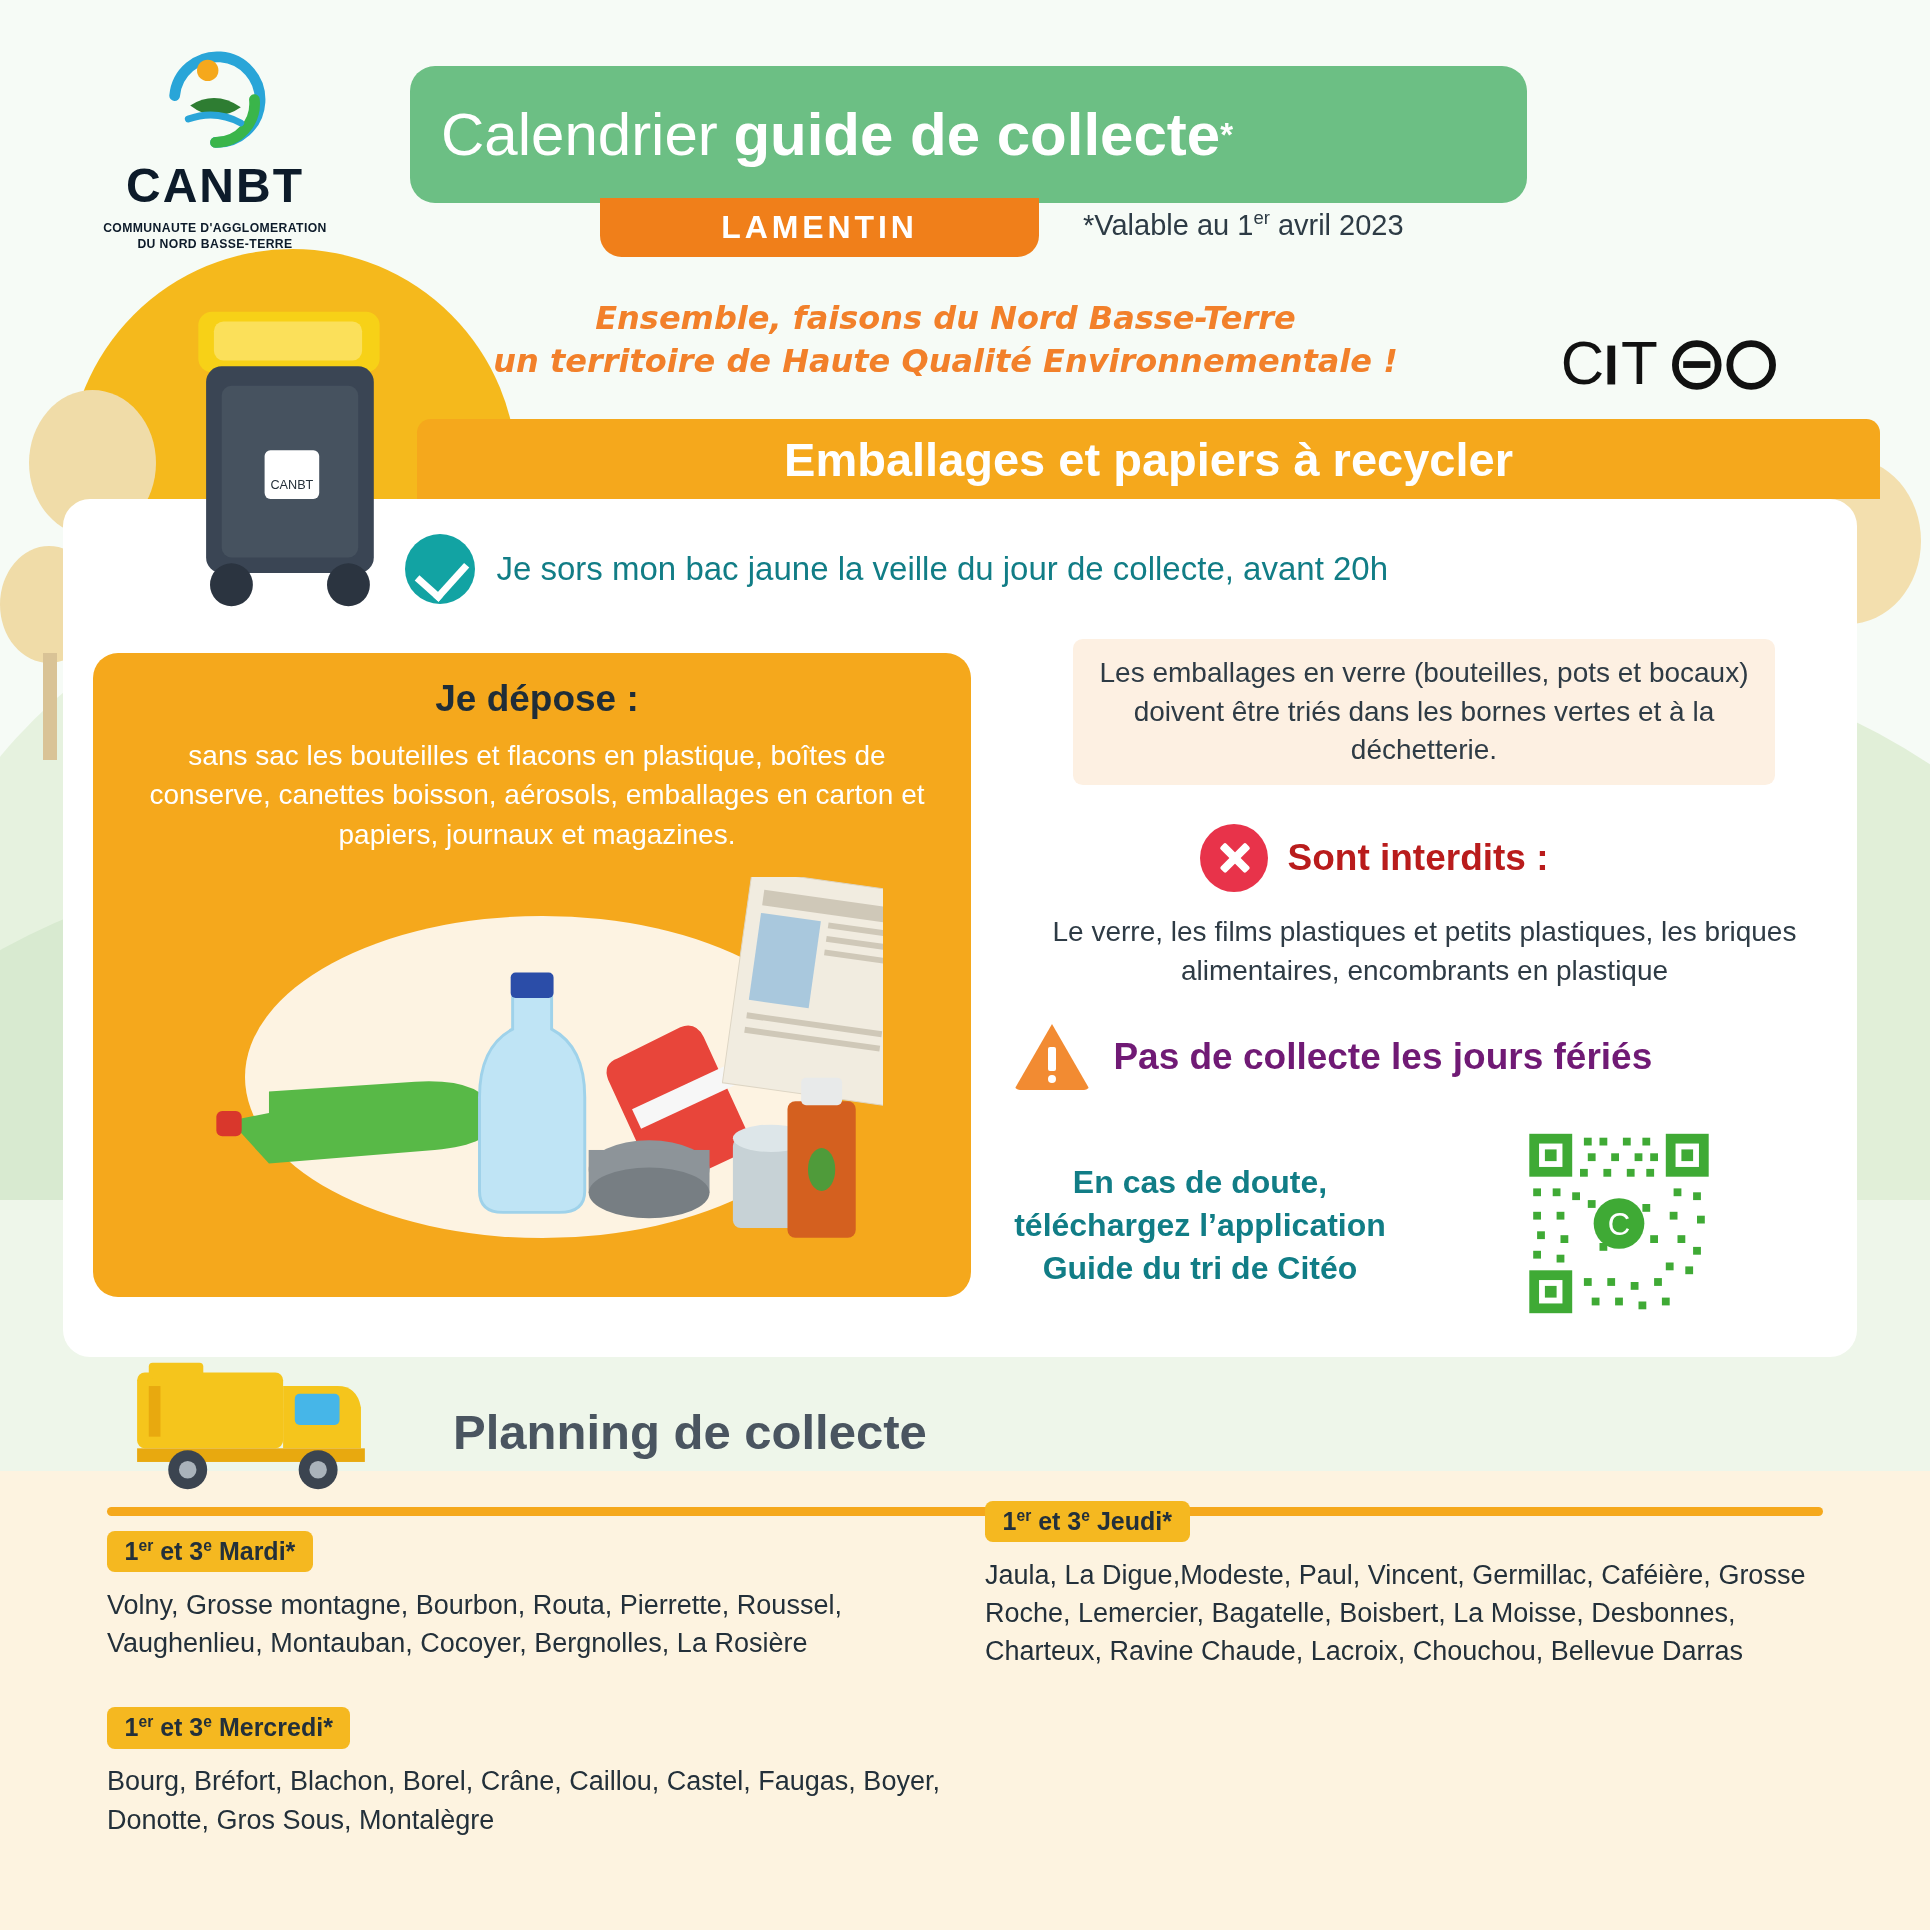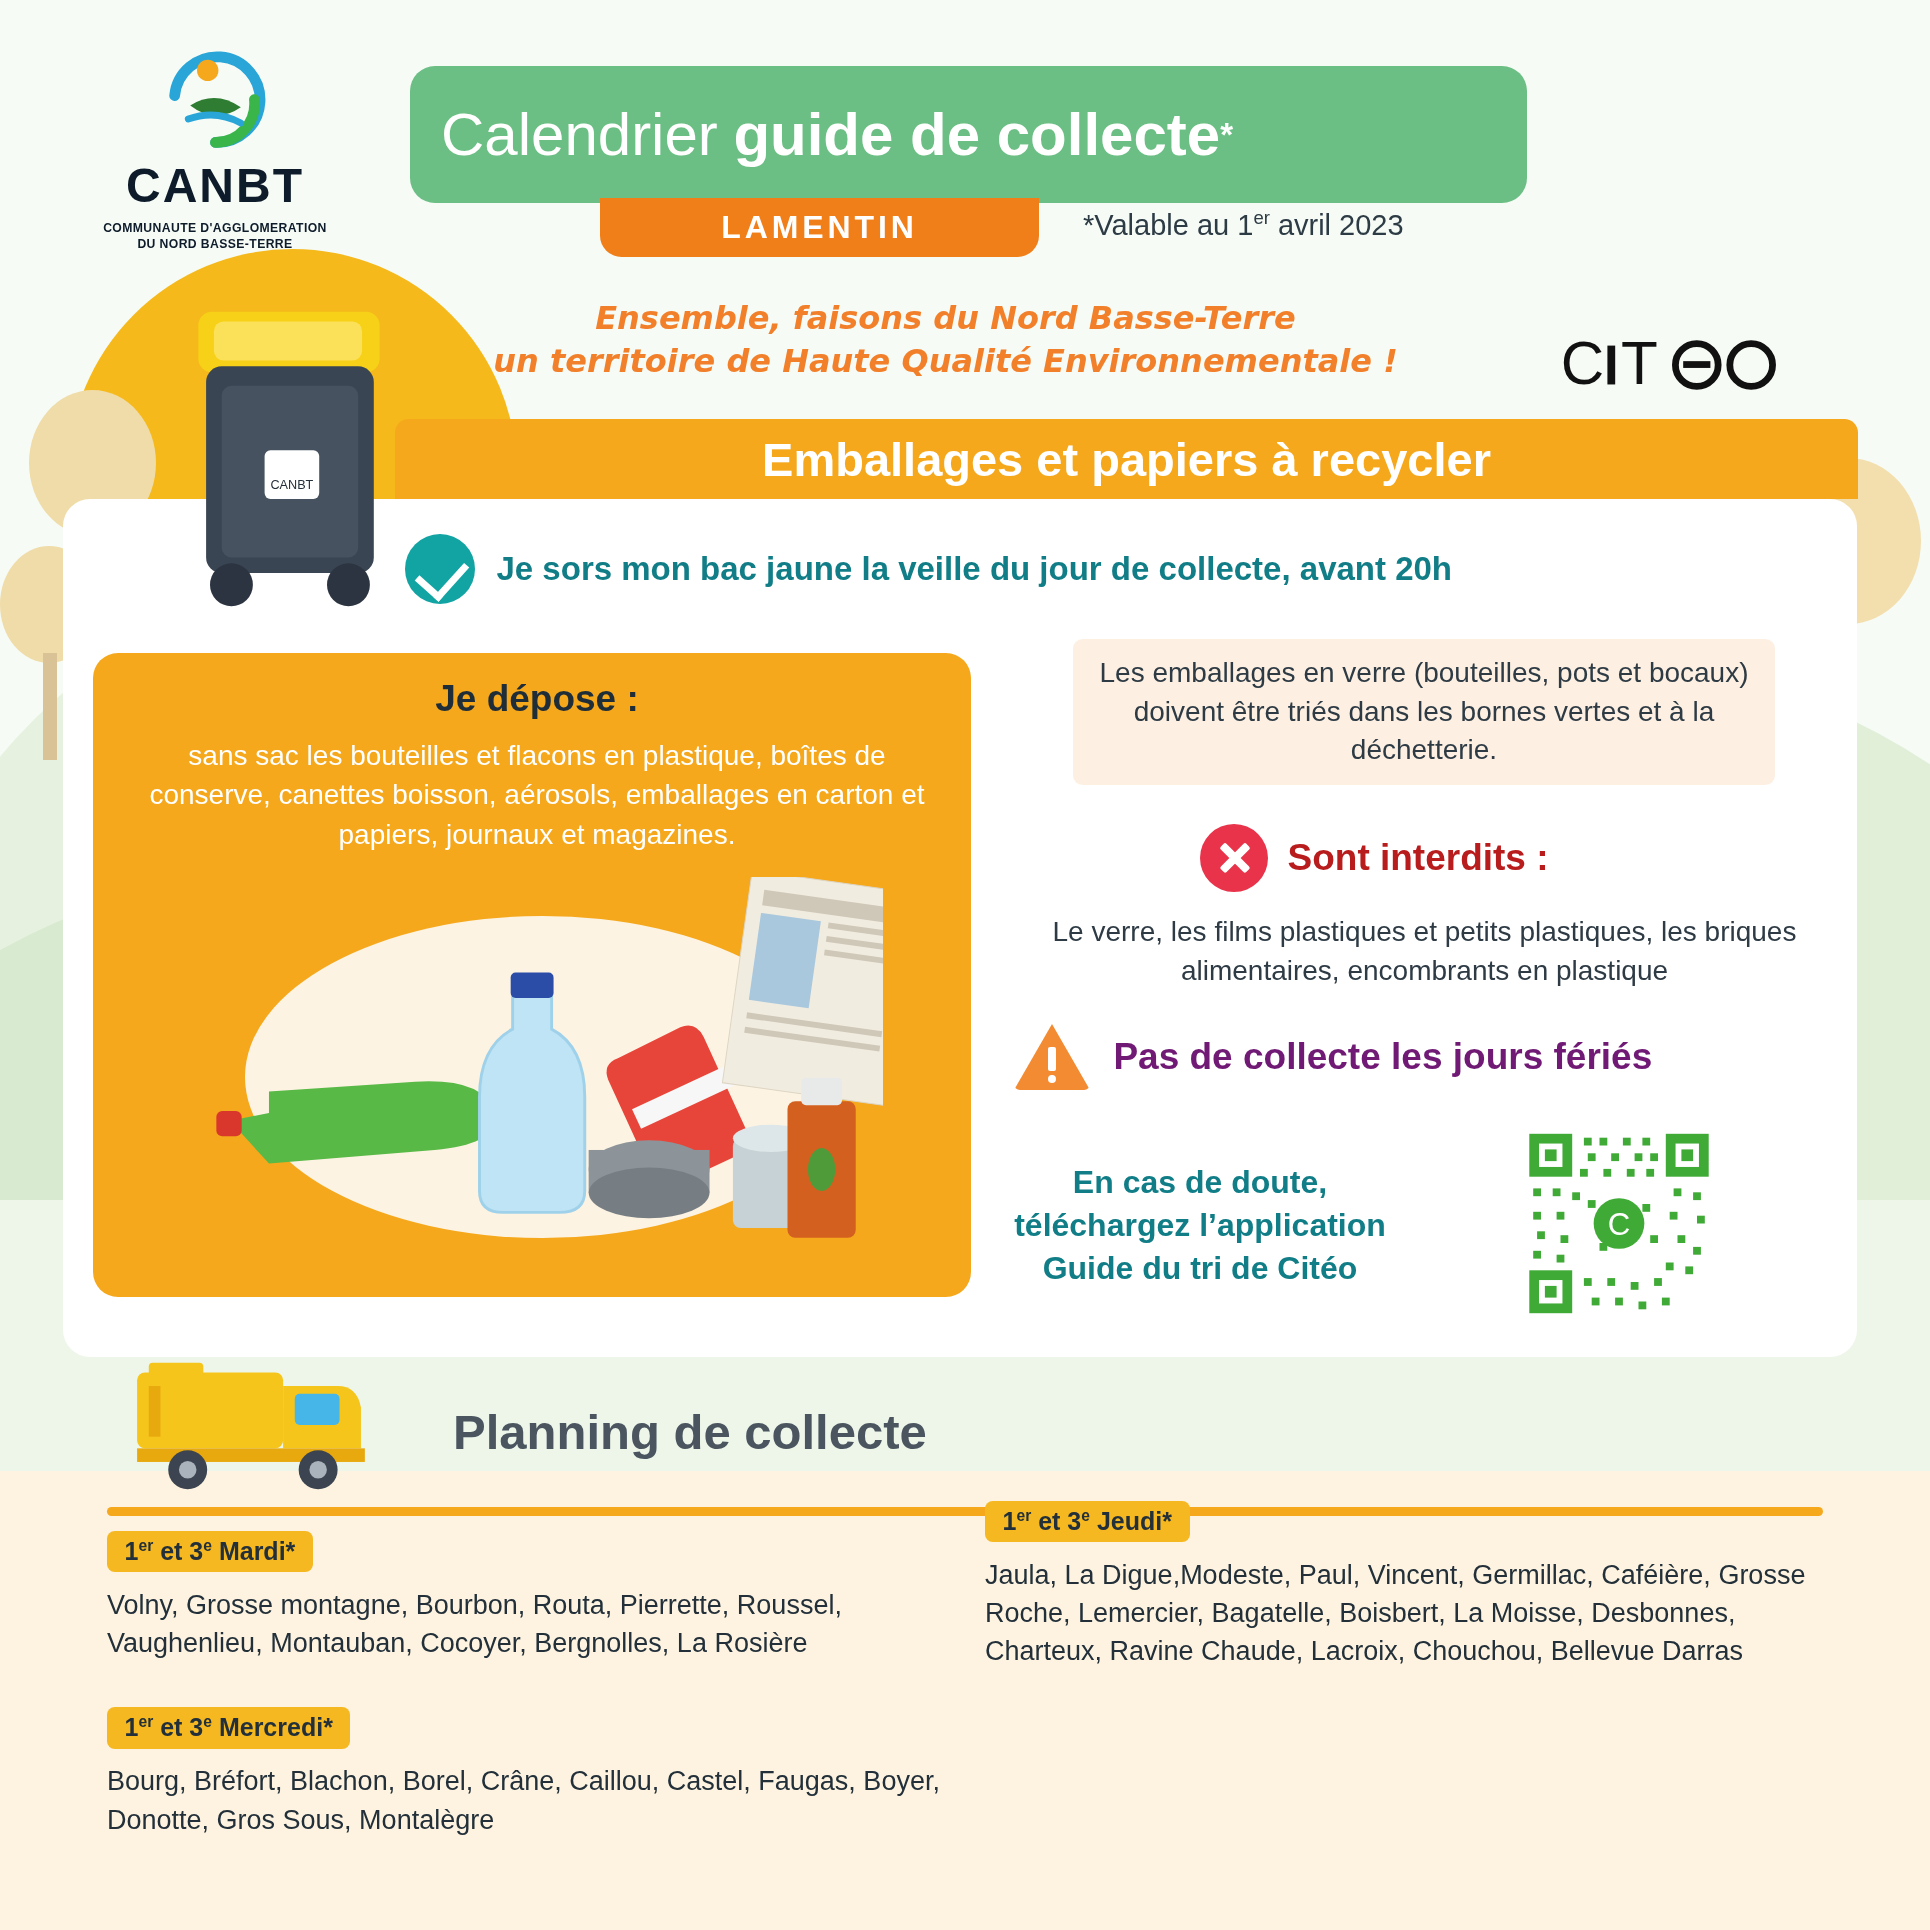--- a/index.html
+++ b/index.html
@@ -52,38 +52,38 @@
   .valid-note sup { font-size:18.5px; }
 
   .slogan { position:absolute; left:458px; top:297px; width:975px; text-align:center;
             font-family:"DejaVu Sans", sans-serif; font-style:italic; font-weight:bold;
             color:#f2802a; font-size:32px; line-height:1.35; }
 
   .citeo { position:absolute; left:1560px; top:332px; font-size:64px; letter-spacing:2px; color:#111; font-family:"Liberation Sans", sans-serif;}
 
   
   .section-bar {
-    position:absolute; left:395px; top:419px; width:1463px; height:80px;
+    position:absolute; left:417px; top:419px; width:1463px; height:80px;
     background:#f5a81c; border-radius:13.7px 13.7px 0 0;
     display:flex; align-items:center; justify-content:center;
   }
   .section-bar span { color:#fff; font-size:47px; font-weight:bold; }
 
   
   .white-panel {
     position:absolute; left:63px; top:499px; width:1794px; height:858px;
     background:#ffffff; border-radius:27px;
   }
   .bin-img { position:absolute; left:171px; top:302px; width:234px; height:312px; }
 
   .claim-row { position:absolute; left:405px; top:534px; display:flex; align-items:center; gap:21.5px;}
   .check-circle { width:70px; height:70px; border-radius:50%; background:#12a3a3; position:relative;}
   .check-circle:after{ content:""; position:absolute; left:20.5px; top:16.6px; width:25px; height:39px;
       border-right:7.8px solid #fff; border-bottom:7.8px solid #fff; transform:rotate(42deg);}
-  .claim-text { font-size:33px; font-weight:bold; color:#117d86; }
+  .claim-text { font-size:33px; font-weight:normal; color:#117d86; }
 
   
   .deposit-card {
     position:absolute; left:93px; top:653px; width:878px; height:644px;
     background:#f5a81c; border-radius:25px; padding:25px 29px 0 39px;
   }
   .deposit-title { text-align:center; font-size:37px; font-weight:bold; color:#1f2d38; }
   .deposit-body { margin-top:15.6px; text-align:center; font-size:28px; color:#fff; line-height:1.42; }
   .deposit-photo { position:absolute; left:98px; top:224px; width:692px; height:390px; }
   .photo-ellipse { position:absolute; left:54px; top:39px; width:595px; height:322px; background:#fdf3e2; border-radius:50%; }

